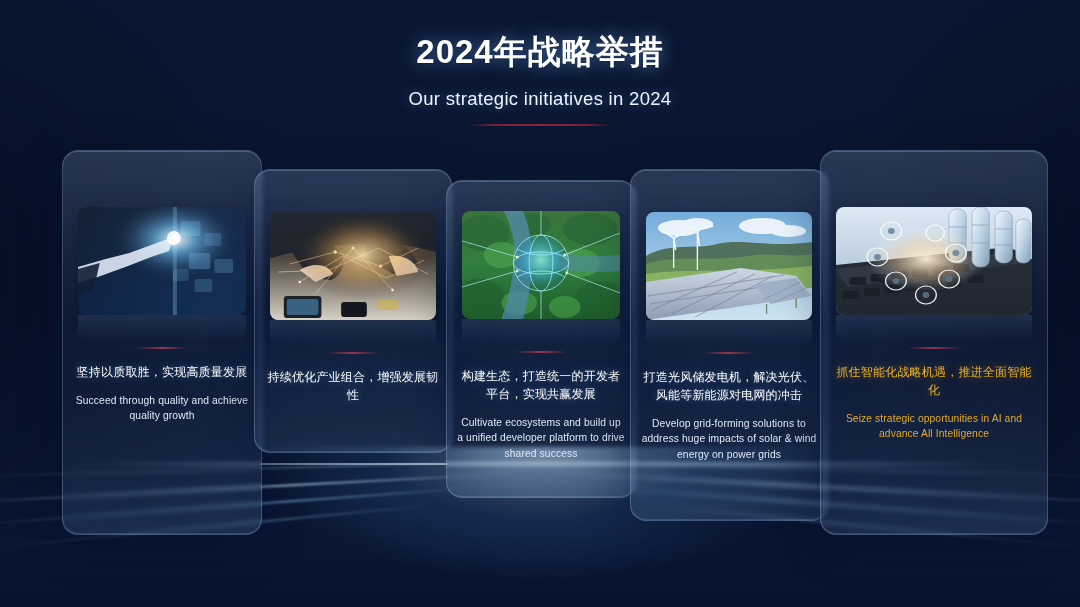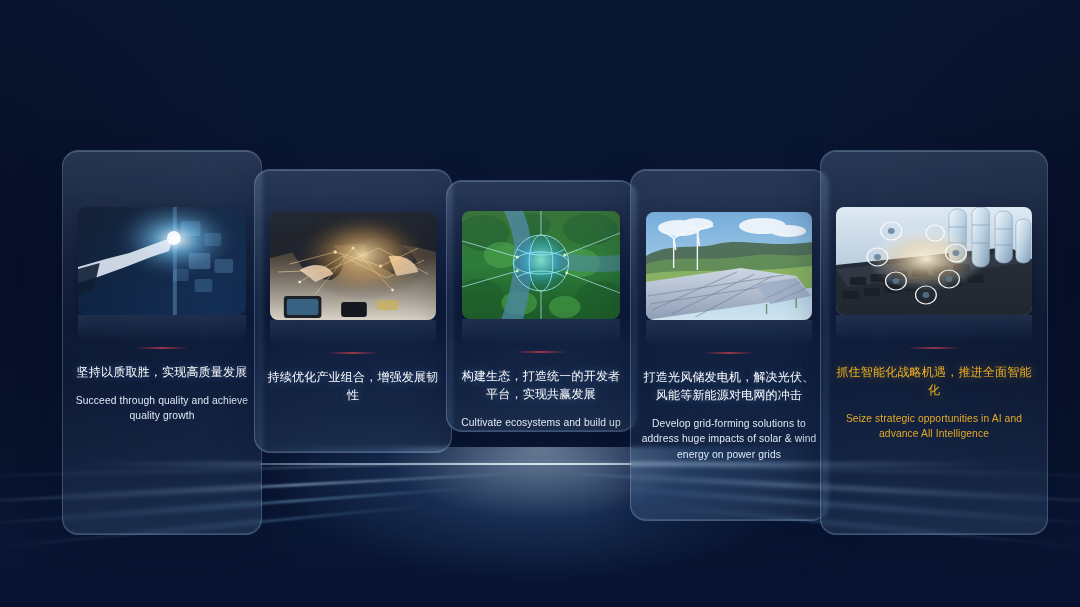--- a/index.html
+++ b/index.html
@@ -112,21 +112,21 @@
   .card::after{
     content:"";
     position:absolute; left:0; right:0; top:0; height:46%;
     background:linear-gradient(180deg, rgba(205,230,255,.09) 0%, rgba(205,230,255,0) 100%);
     pointer-events:none;
   }
 
   
   .c1{ left:62px;  top:150px; width:200px; height:385px; }
   .c2{ left:254px; top:169px; width:198px; height:284px; }
-  .c3{ left:446px; top:180px; width:190px; height:252px; }
+  .c3{ left:446px; top:180px; width:190px; height:318px; }
   .c4{ left:630px; top:169px; width:198px; height:352px; }
   .c5{ left:820px; top:150px; width:228px; height:385px; }
 
   
   .thumb{
     position:absolute; top:56px; left:15px; right:15px; height:108px;
     border-radius:8px;
     overflow:hidden;
     box-shadow:0 6px 18px rgba(3,10,30,.50);
   }
@@ -177,20 +177,25 @@
   <div class="horizon"></div>
   <div class="streak s1"></div>
   <div class="streak s2"></div>
   <div class="streak s3"></div>
   <div class="streak s4"></div>
   <div class="streak s5"></div>
   <div class="streak s6"></div>
   <div class="streak s7"></div>
   <div class="streak s8"></div>
 
+  <div class="header">
+    <div class="title-cn">2024年战略举措</div>
+    <div class="title-en">Our strategic initiatives in 2024</div>
+    <div class="title-rule"></div>
+  </div>
 
   <div class="cards">
 
     <div class="card c1">
       <div class="thumb">
         <svg viewBox="0 0 170 108" preserveAspectRatio="none">
           <defs>
             <linearGradient id="g1bg" x1="0" y1="0" x2="1" y2="1">
               <stop offset="0" stop-color="#081428"></stop>
                 <stop offset=".55" stop-color="#0e2446"></stop>

